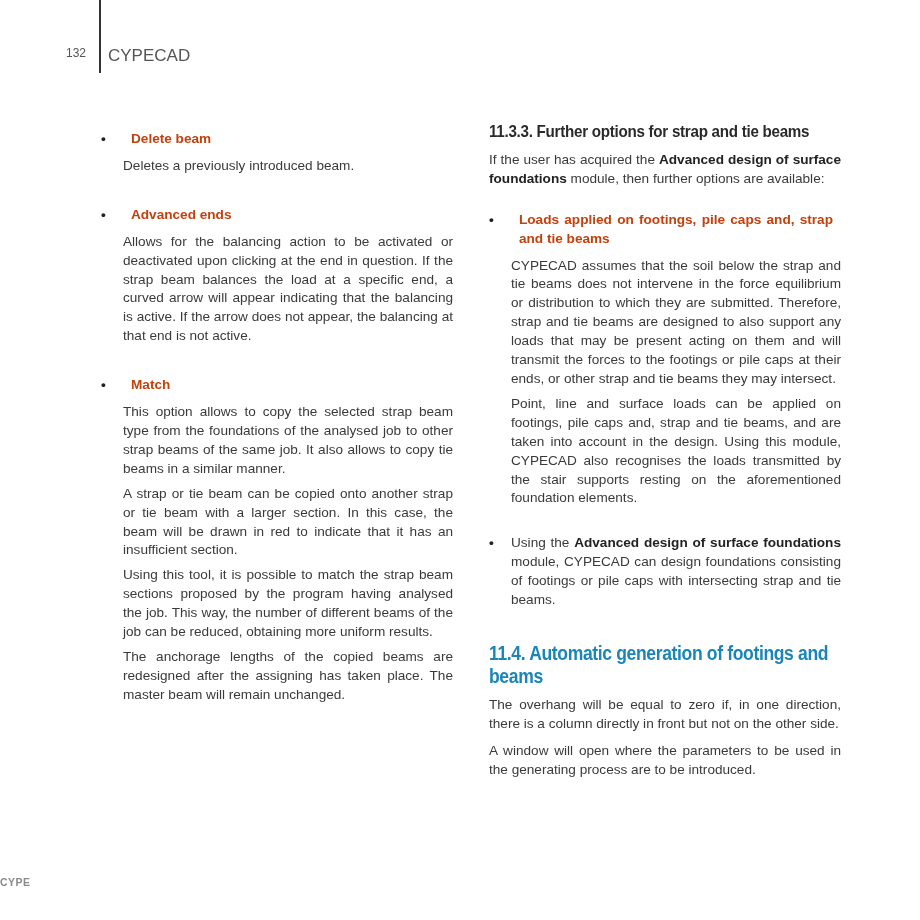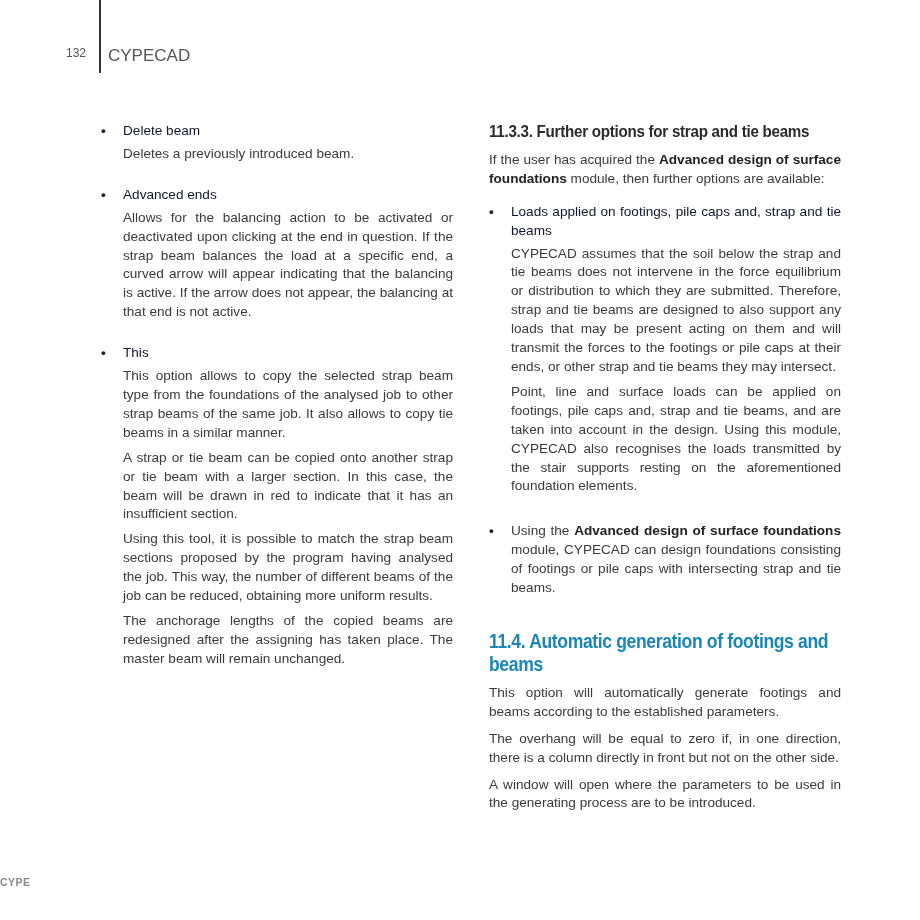--- a/index.html
+++ b/index.html
@@ -9,21 +9,21 @@
   .page-num { position:absolute; left:66px; top:46px; font-size:12px; color:#555; }
   .vline { position:absolute; left:99px; top:0; width:2px; height:73px; background:#333; }
   .running-title { position:absolute; left:108px; top:46px; font-size:17px; color:#555; }
 
   .col { position:absolute; top:122px; width:330px; font-size:13.6px; line-height:18.9px; }
   .col-left { left:101px; width:352px; }
   .col-right { left:489px; width:352px; }
 
   .bullet { position:relative; padding-left:22px; }
   .bullet .dot { position:absolute; left:0; top:0; font-weight:bold; color:#222; }
-  .bullet-title { font-weight:normal; color:#0f172a; margin:0; }
+  .bullet-title { font-weight:bold; color:#c2410c; margin:8px; }
   .bp { margin:4px 0 0 0; text-align:justify; }
   .bp + .bp { margin-top:6px; }
   .gap { height:22px; }
 
   .h3 { font-family:"Liberation Sans", sans-serif; font-weight:bold; font-size:16.5px;
         color:#2a2a2a; margin:0 0 10px 0; letter-spacing:-0.3px; transform:scaleX(0.92); transform-origin:left; white-space:nowrap; }
   .h2 { font-weight:bold; font-size:19.5px; line-height:23px; color:#1a86b8; margin:0 0 8px 0; letter-spacing:-0.4px; transform:scaleX(0.9); transform-origin:left; width:390px;}
   .p { margin:0; text-align:justify; }
   .p + .p { margin-top:8px; }
   b { color:#222; }
@@ -48,21 +48,21 @@
   </div>
   <div class="gap"></div>
   <div class="bullet">
     <span class="dot">•</span>
     <p class="bullet-title">Advanced ends</p>
     <p class="bp">Allows for the balancing action to be activated or deactivated upon clicking at the end in question. If the strap beam balances the load at a specific end, a curved arrow will appear indicating that the balancing is active. If the arrow does not appear, the balancing at that end is not active.</p>
   </div>
   <div class="gap"></div>
   <div class="bullet">
     <span class="dot">•</span>
-    <p class="bullet-title">This</p>
+    <p class="bullet-title">Match</p>
     <p class="bp">This option allows to copy the selected strap beam type from the foundations of the analysed job to other strap beams of the same job. It also allows to copy tie beams in a similar manner.</p>
     <p class="bp">A strap or tie beam can be copied onto another strap or tie beam with a larger section. In this case, the beam will be drawn in red to indicate that it has an insufficient section.</p>
     <p class="bp">Using this tool, it is possible to match the strap beam sections proposed by the program having analysed the job. This way, the number of different beams of the job can be reduced, obtaining more uniform results.</p>
     <p class="bp">The anchorage lengths of the copied beams are redesigned after the assigning has taken place. The master beam will remain unchanged.</p>
   </div>
 </div>
 
 <div class="col col-right">
   <h3 class="h3">11.3.3. Further options for strap and tie beams</h3>
   <p class="p"><span>If the user has acquired the </span><b>Advanced design of surface foundations</b><span> module, then further options are available:</span></p>
@@ -73,18 +73,17 @@
     <p class="bp">CYPECAD assumes that the soil below the strap and tie beams does not intervene in the force equilibrium or distribution to which they are submitted. Therefore, strap and tie beams are designed to also support any loads that may be present acting on them and will transmit the forces to the footings or pile caps at their ends, or other strap and tie beams they may intersect.</p>
     <p class="bp">Point, line and surface loads can be applied on footings, pile caps and, strap and tie beams, and are taken into account in the design. Using this module, CYPECAD also recognises the loads transmitted by the stair supports resting on the aforementioned foundation elements.</p>
   </div>
   <div class="gap"></div>
   <div class="bullet">
     <span class="dot">•</span>
     <p class="bp"><span>Using the </span><b>Advanced design of surface foundations</b><span> module, CYPECAD can design foundations consisting of footings or pile caps with intersecting strap and tie beams.</span></p>
   </div>
   <div style="height:32px"></div>
   <h2 class="h2">11.4. Automatic generation of footings and beams</h2>
-  <p class="p">This option will automatically generate footings and beams according to the established parameters.</p>
   <p class="p">The overhang will be equal to zero if, in one direction, there is a column directly in front but not on the other side.</p>
   <p class="p">A window will open where the parameters to be used in the generating process are to be introduced.</p>
 </div>
 
 <div class="footer">CYPE</div>
 
 </body></html>

